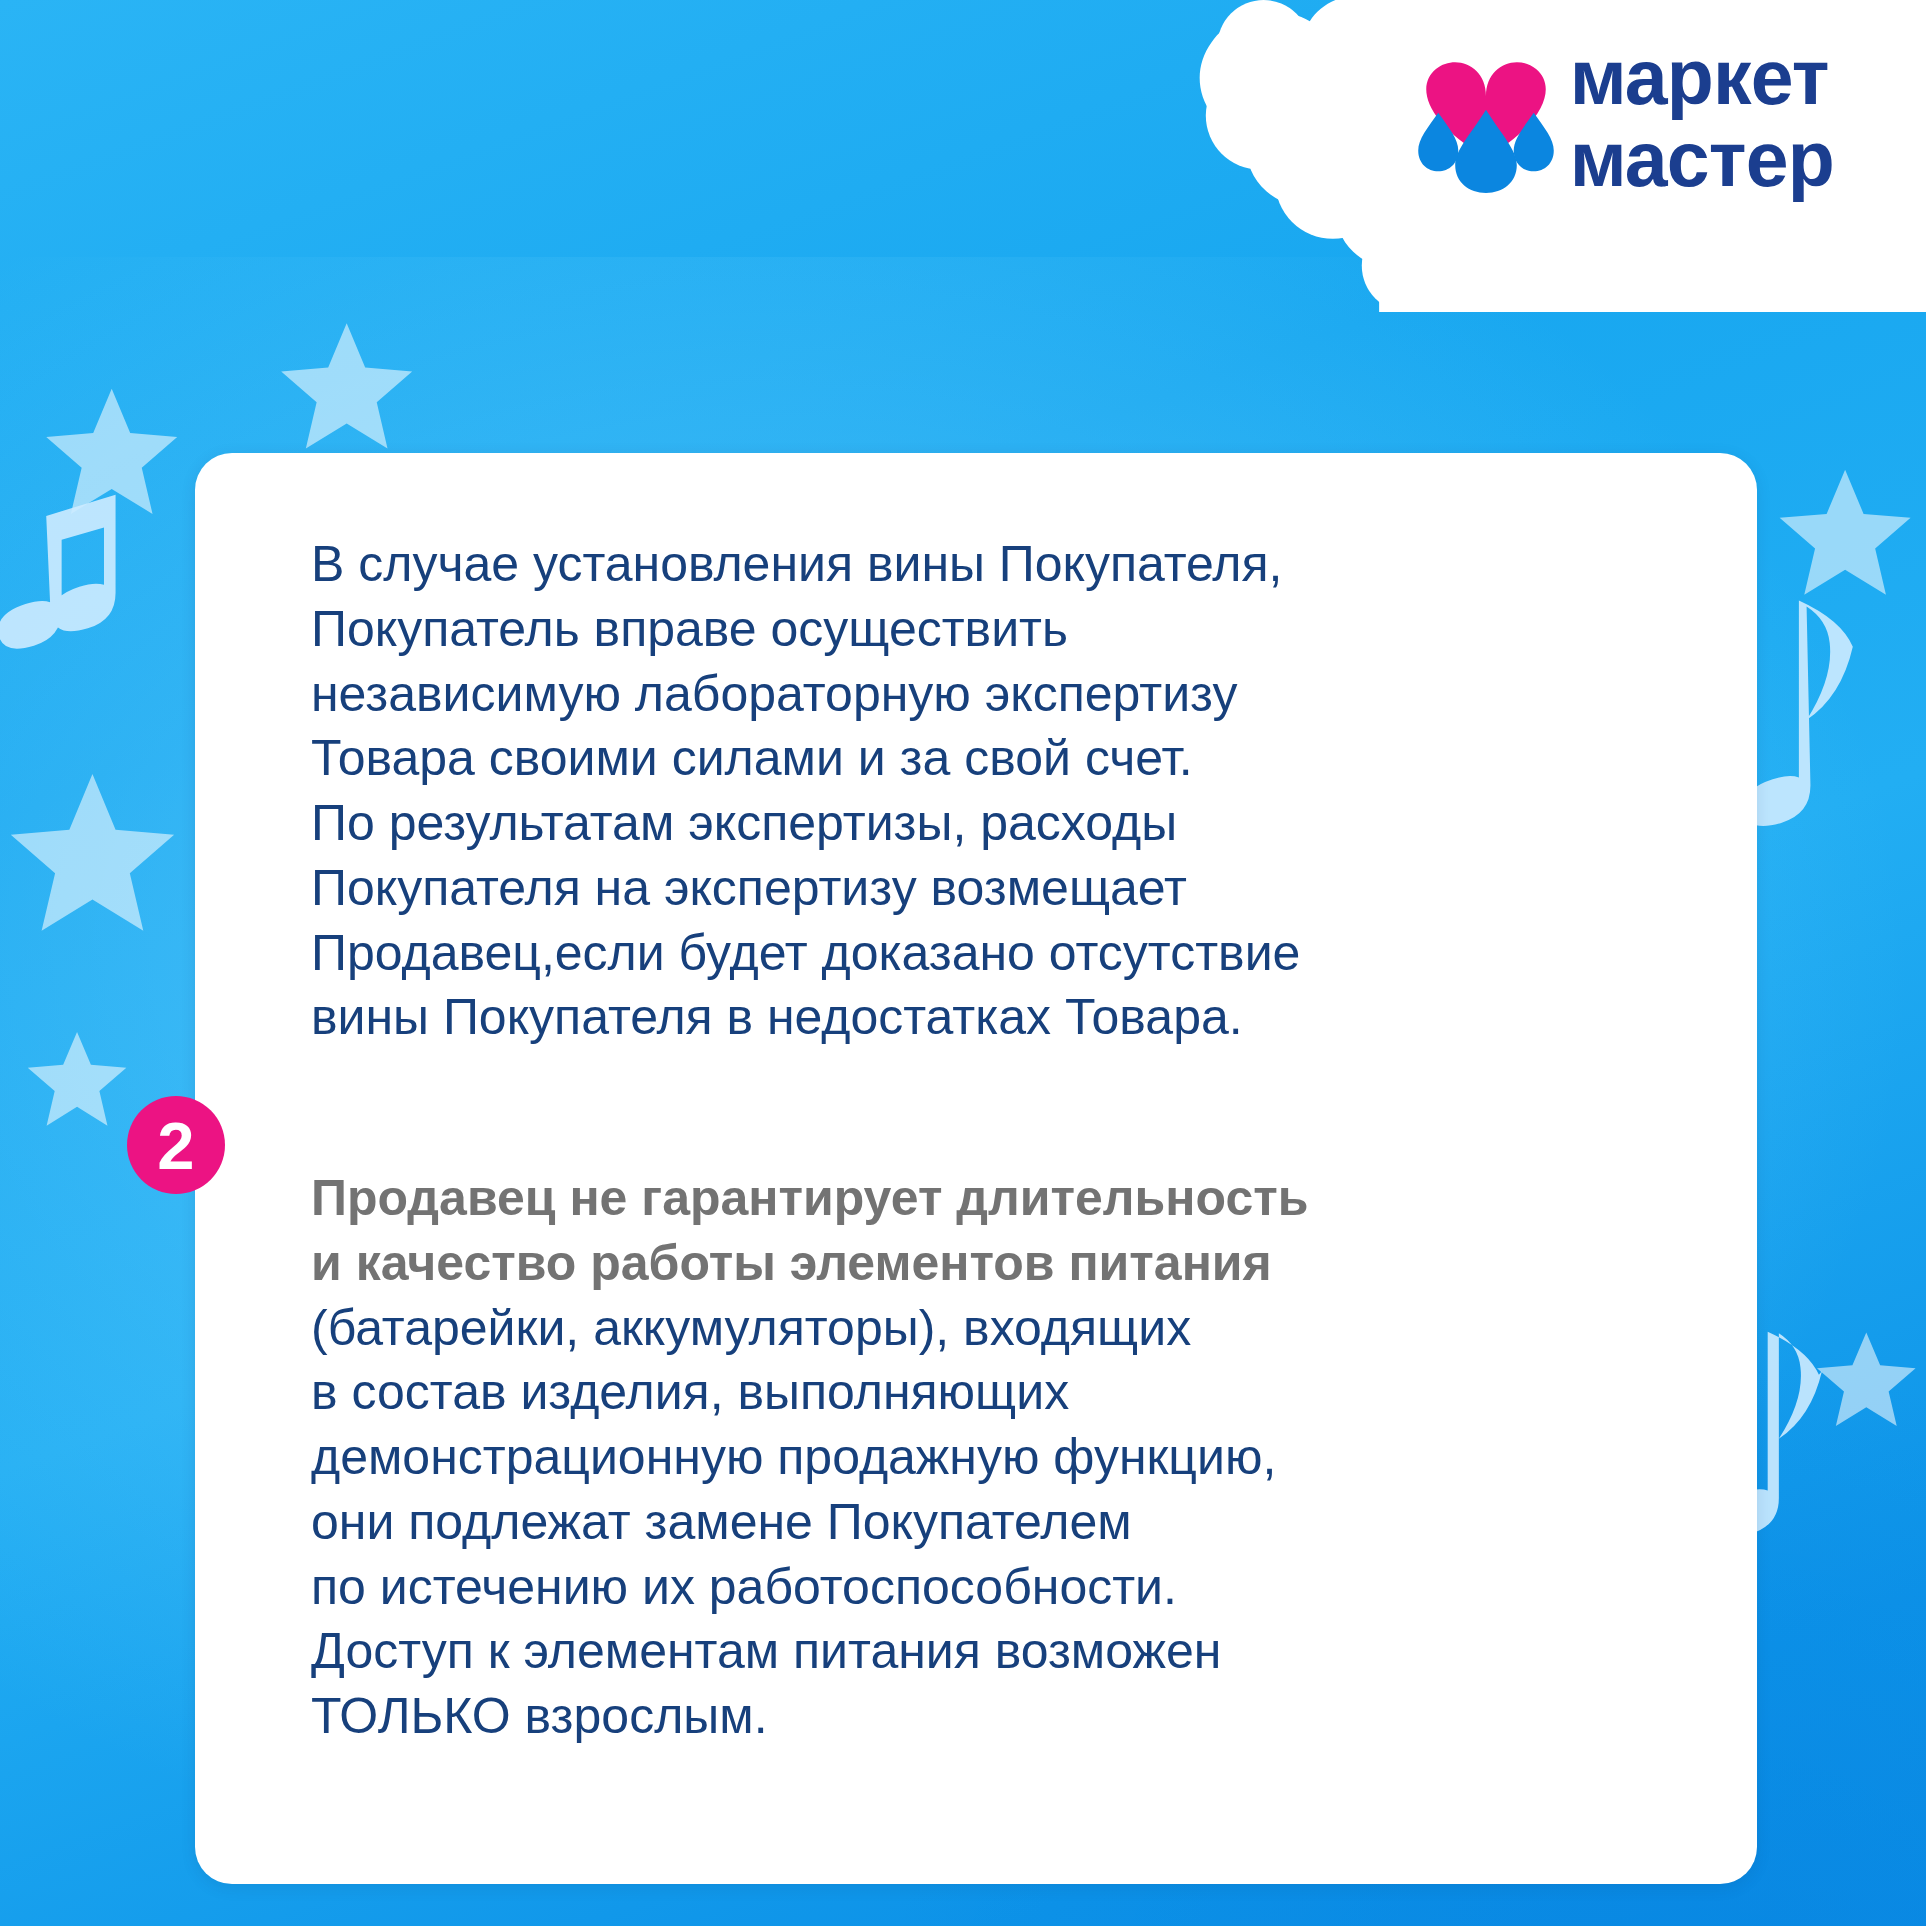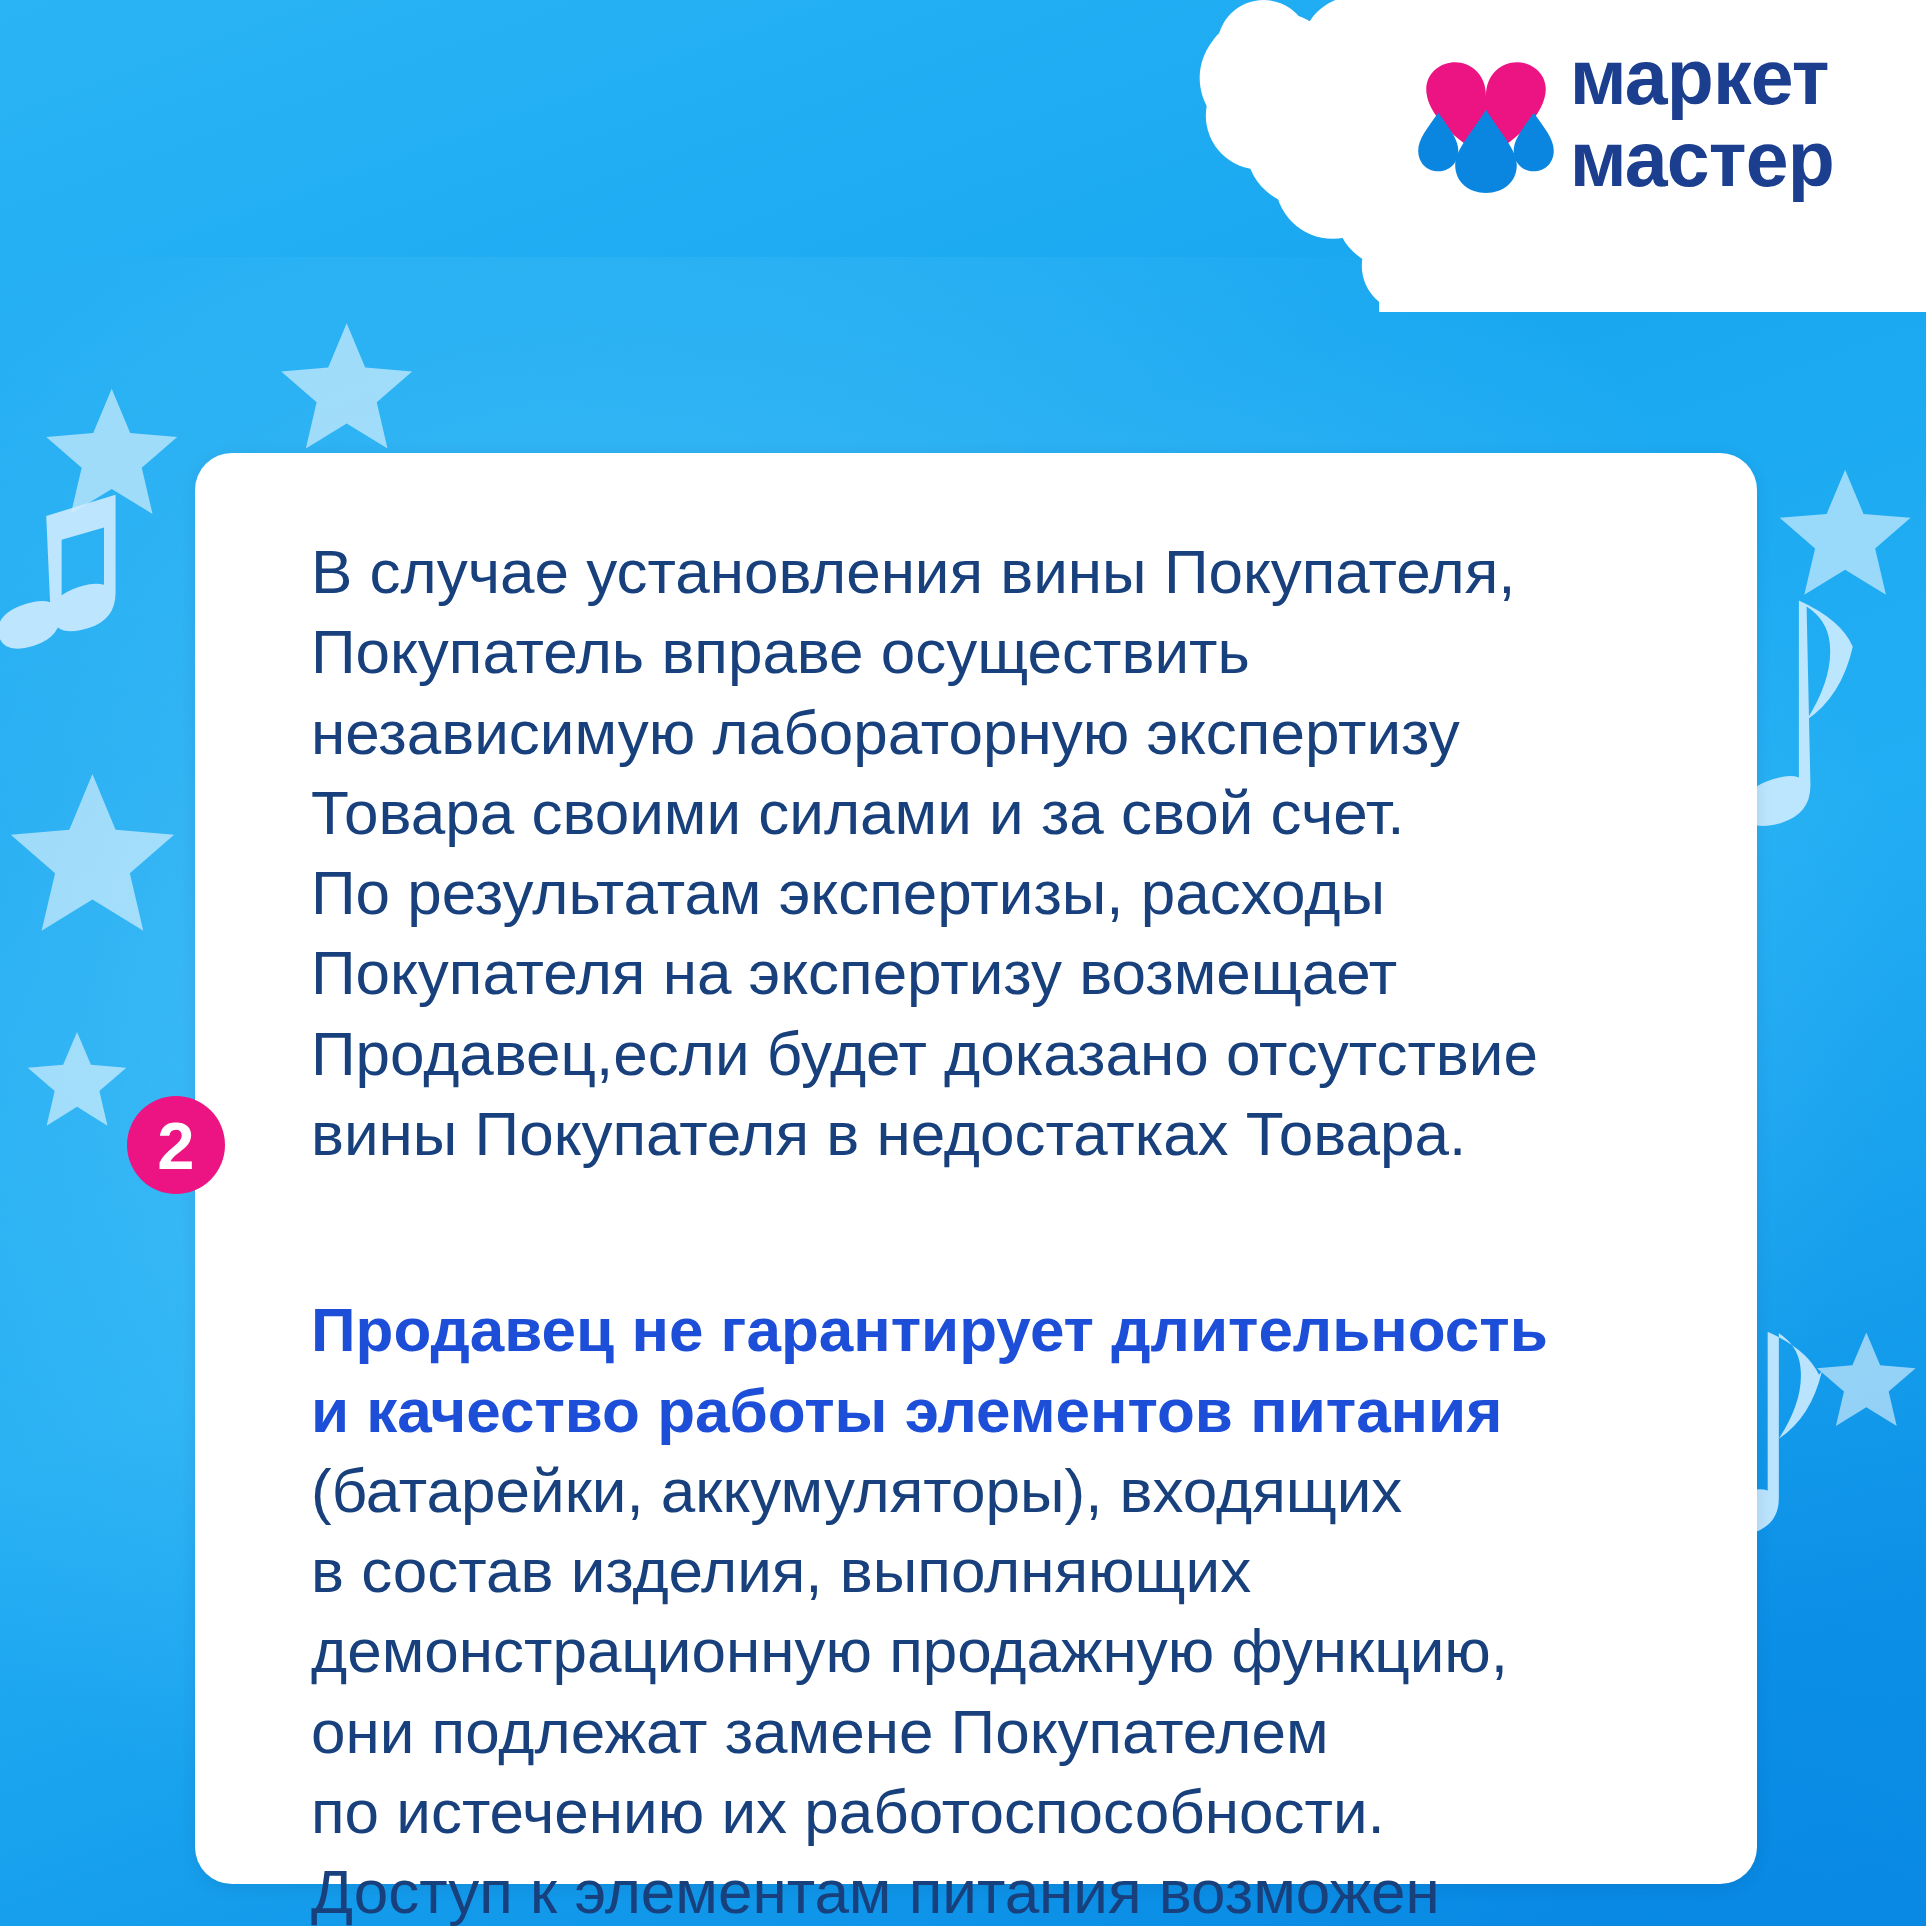--- a/index.html
+++ b/index.html
@@ -108,34 +108,34 @@
     background: #ffffff;
     border-radius: 37px;
     z-index: 4;
     box-shadow: 0 3.9px 15.4px rgba(0,40,90,0.10);
   }
   .card-inner {
     padding: 79px 89px 0 116px;
   }
   .para {
     color: #17407c;
-    font-size: 62px;
+    font-size: 50px;
     line-height: 1.295;
     font-weight: 500;
     white-space: pre-line;
   }
   .para-1 { color: #17407c; }
 
   .block2 {
     margin-top: 116px;
     position: relative;
   }
   .block2 .para { }
   .hl {
-    color: #1d4ed8;
+    color: #737373;
     font-weight: bold;
   }
 
   .badge {
     position: absolute;
     left: 127px;
     top: 1096px;
     width: 98px;
     height: 98px;
     border-radius: 50%;

